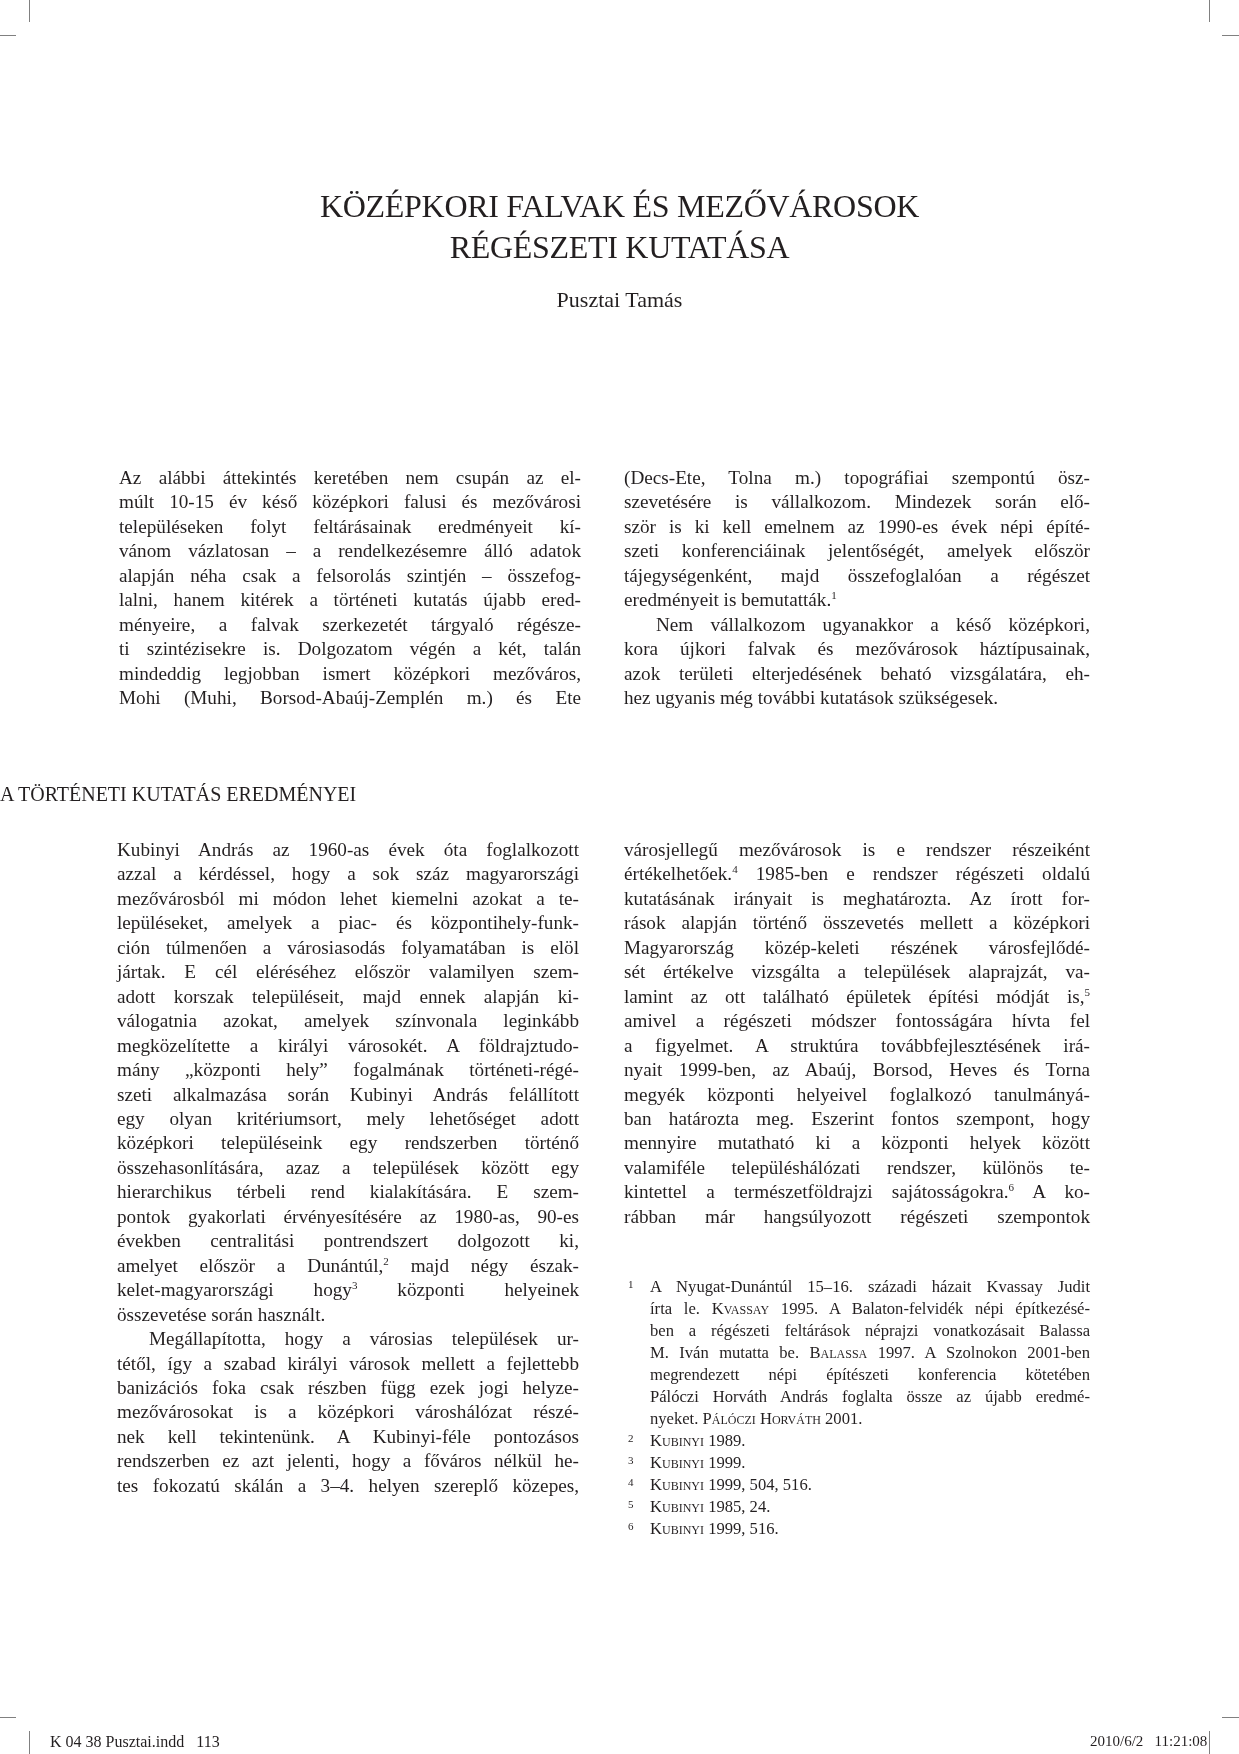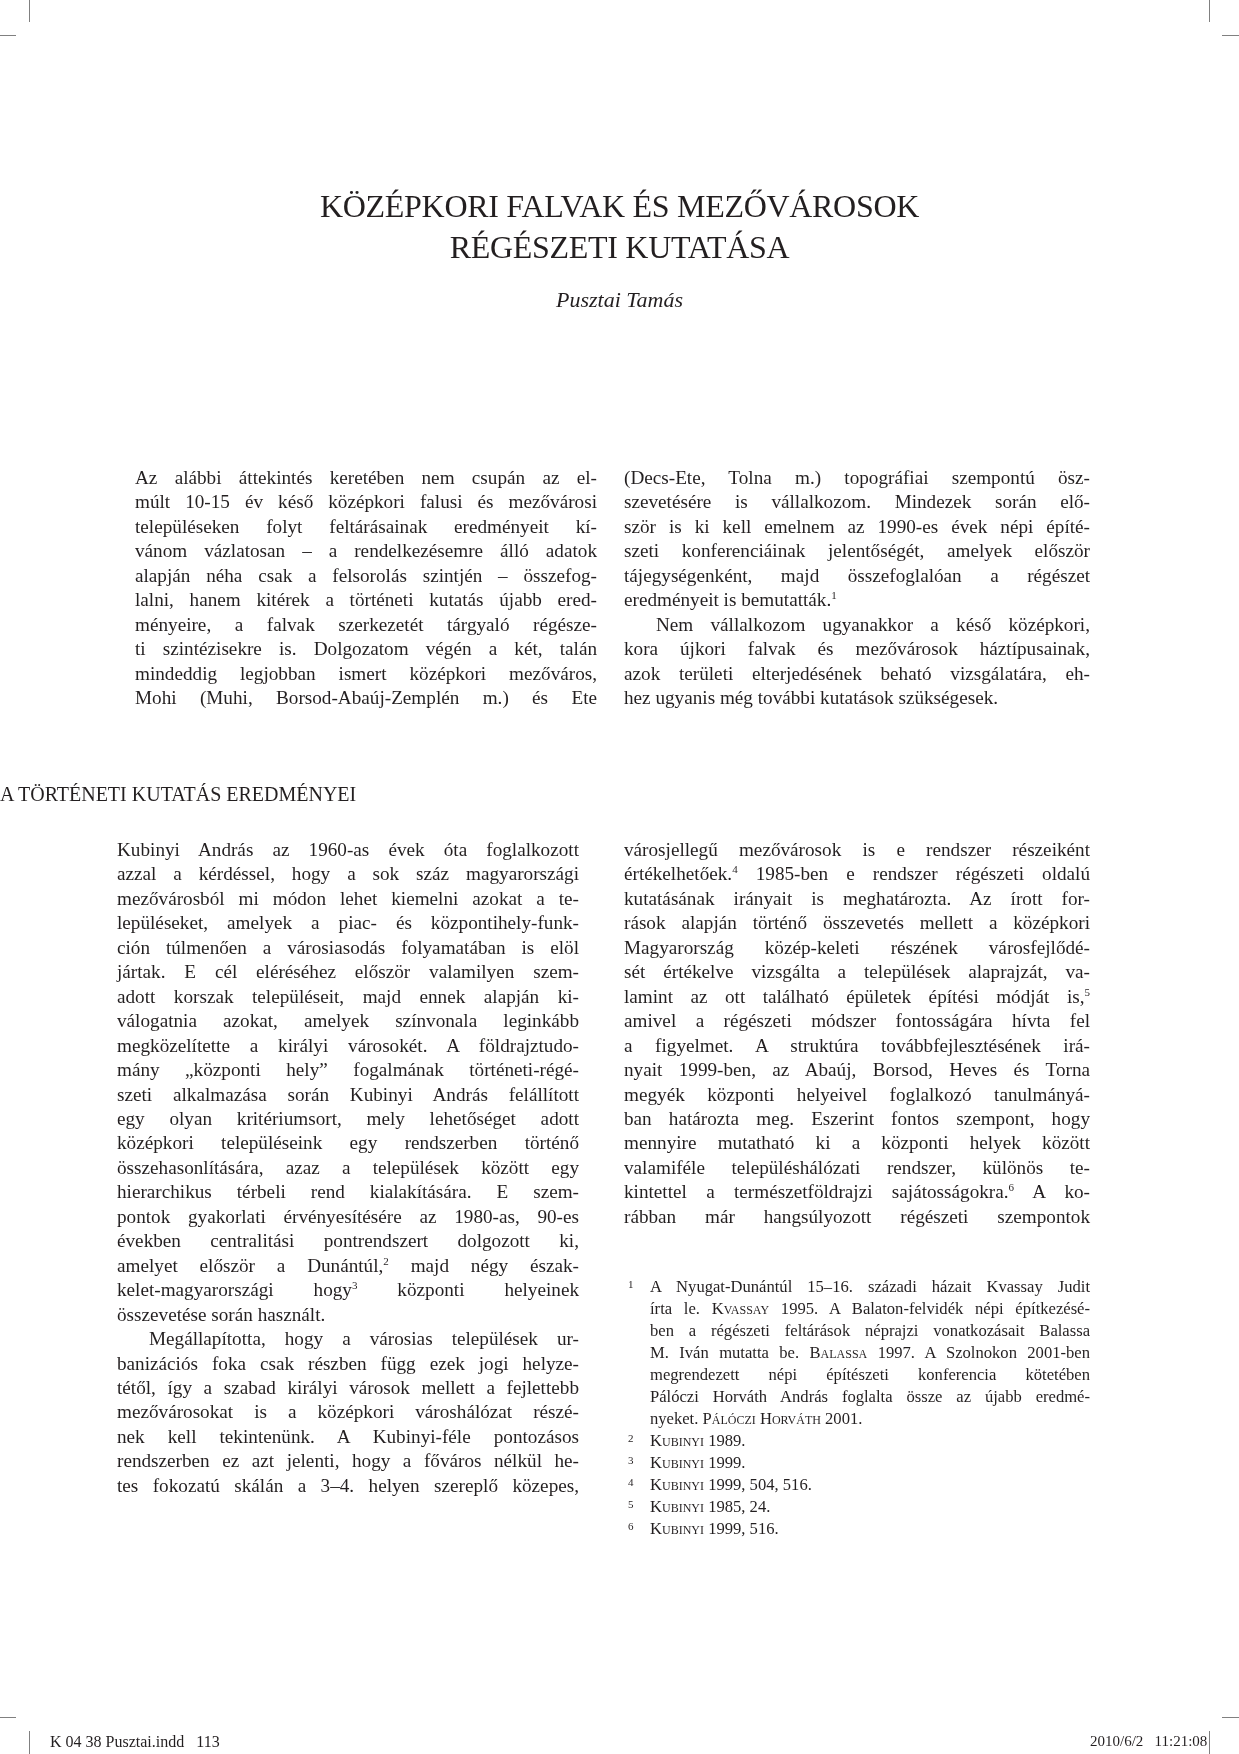--- a/index.html
+++ b/index.html
@@ -2,25 +2,25 @@
 <html><head>
 <meta charset="utf-8">
 <style>
   html, body { margin: 0; padding: 0; background: #ffffff; }
   body { width: 1239px; height: 1754px; position: relative; overflow: hidden;
          font-family: "Liberation Serif", "DejaVu Serif", serif; color: #231f20; }
   .crop { position: absolute; background: #808080; }
   .title { position: absolute; left: 0; width: 1239px; top: 186px; text-align: center;
            font-size: 32px; line-height: 41px; letter-spacing: -0.3px; }
   .author { position: absolute; left: 0; width: 1239px; top: 287px; text-align: center;
-            font-size: 22px; font-style: italic; }
+            font-size: 22px; }
   .col { position: absolute; font-size: 19.2px; line-height: 24.45px; text-align: justify;
          hyphens: manual; }
   .col p { margin: 0; }
-  .abs-left  { left: 135px; top: 466px; width: 462px; }
+  .abs-left  { left: 119px; top: 466px; width: 462px; }
   .abs-right { left: 624px; top: 466px; width: 466px; }
   .section-heading { position: absolute; left: 0; width: 1239px; top: 783px; text-align: left;
                      font-size: 20px; }
   .body-left  { left: 117px; top: 838px; width: 462px; }
   .body-right { left: 624px; top: 838px; width: 466px; }
   sup { font-size: 11px; line-height: 0; vertical-align: 7px; }
   .footnotes { position: absolute; left: 624px; top: 1276px; width: 466px; font-size: 16.6px;
                line-height: 22px; text-align: justify; }
   .fn { position: relative; padding-left: 26px; margin: 0; }
   .fn .num { position: absolute; left: 4px; top: -3px; font-size: 11px; }
@@ -99,22 +99,22 @@
     <span class="line">összehasonlítására, azaz a települések között egy</span>
     <span class="line">hierarchikus térbeli rend kialakítására. E szem-</span>
     <span class="line">pontok gyakorlati érvényesítésére az 1980-as, 90-es</span>
     <span class="line">években centralitási pontrendszert dolgozott ki,</span>
     <span class="line"><span>amelyet először a Dunántúl,</span><sup>2</sup><span> majd négy észak-</span></span>
     <span class="line"><span>kelet-magyarországi hogy</span><sup>3</sup><span> központi helyeinek</span></span>
     <span class="line last">összevetése során használt.</span>
   </p>
   <p>
     <span class="line" style="padding-left:32px;">Megállapította, hogy a városias települések ur-</span>
+    <span class="line">tétől, így a szabad királyi városok mellett a fejlettebb</span>
     <span class="line">banizációs foka csak részben függ ezek jogi helyze-</span>
-    <span class="line">tétől, így a szabad királyi városok mellett a fejlettebb</span>
     <span class="line">mezővárosokat is a középkori városhálózat részé-</span>
     <span class="line">nek kell tekintenünk. A Kubinyi-féle pontozásos</span>
     <span class="line">rendszerben ez azt jelenti, hogy a főváros nélkül he-</span>
     <span class="line">tes fokozatú skálán a 3–4. helyen szereplő közepes,</span>
   </p>
 </div>
 
 <div class="col body-right">
   <p>
     <span class="line">városjellegű mezővárosok is e rendszer részeiként</span>

